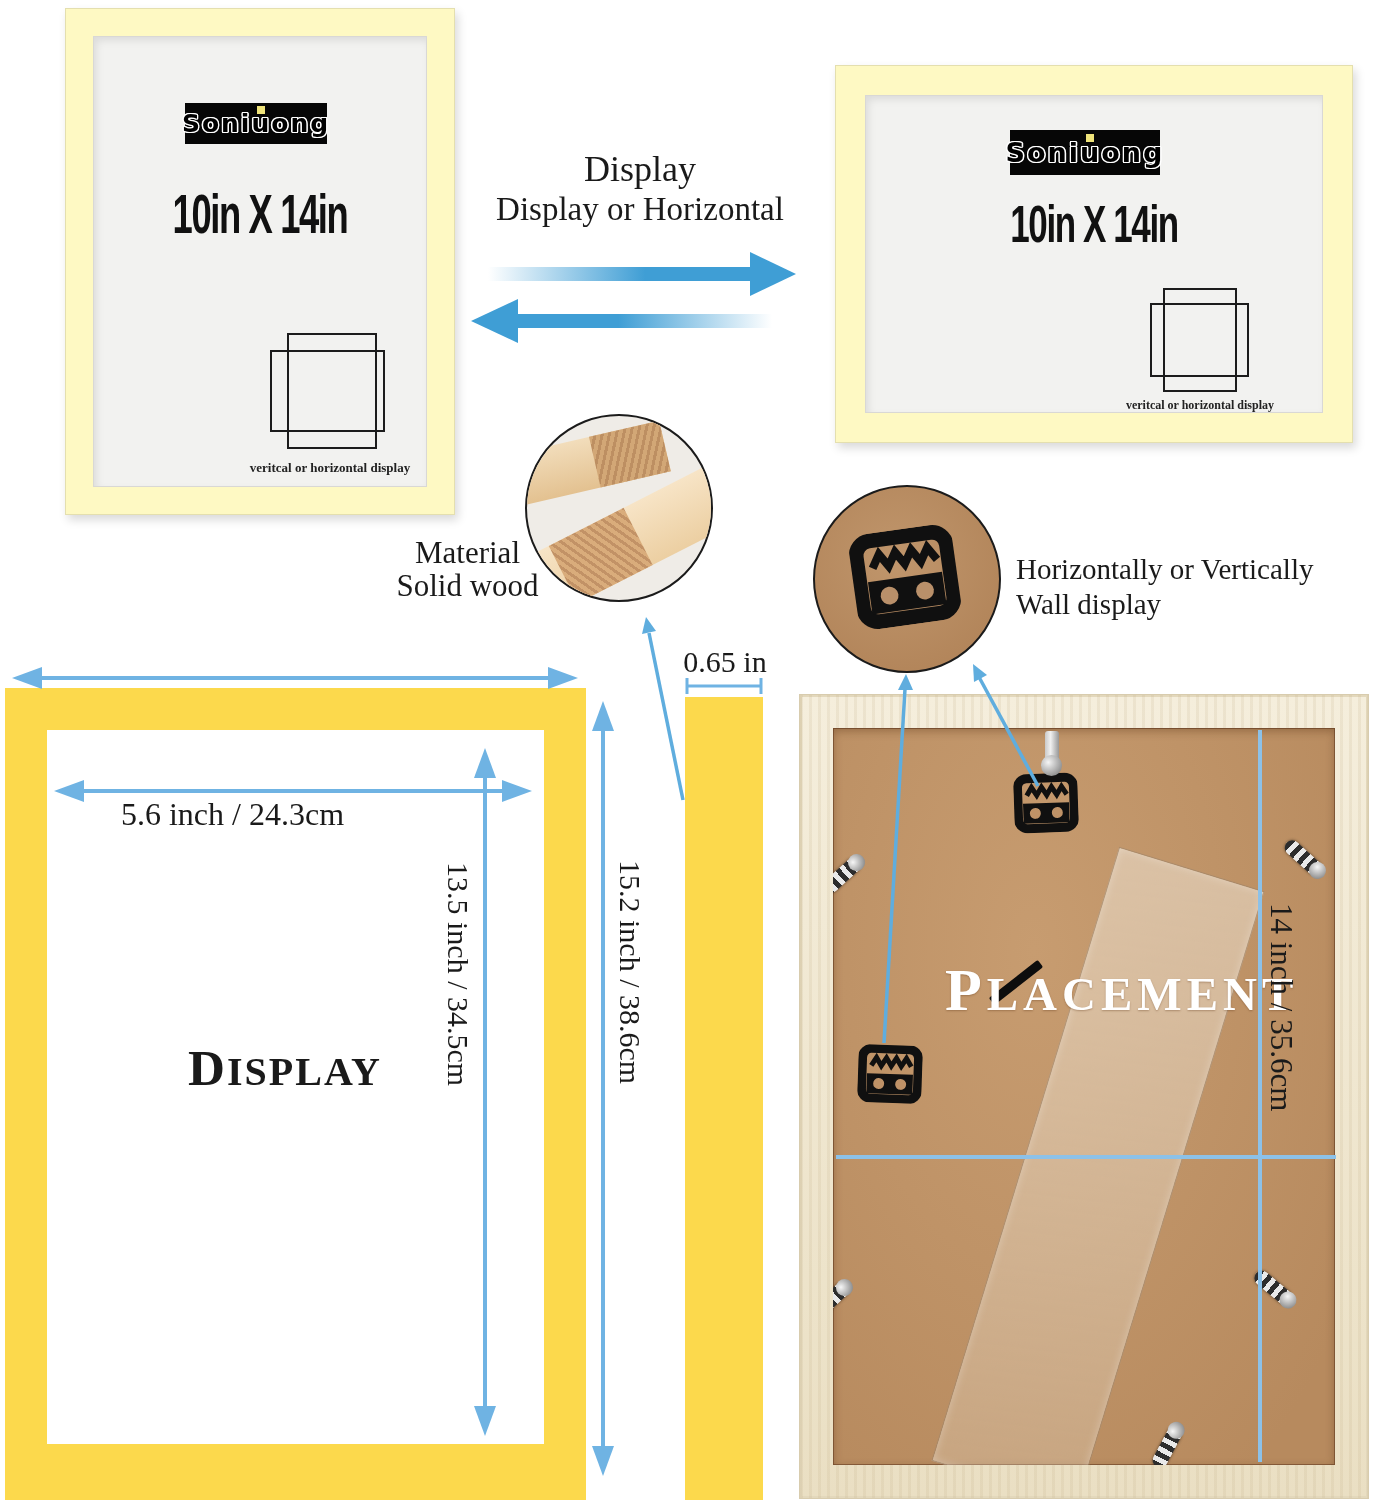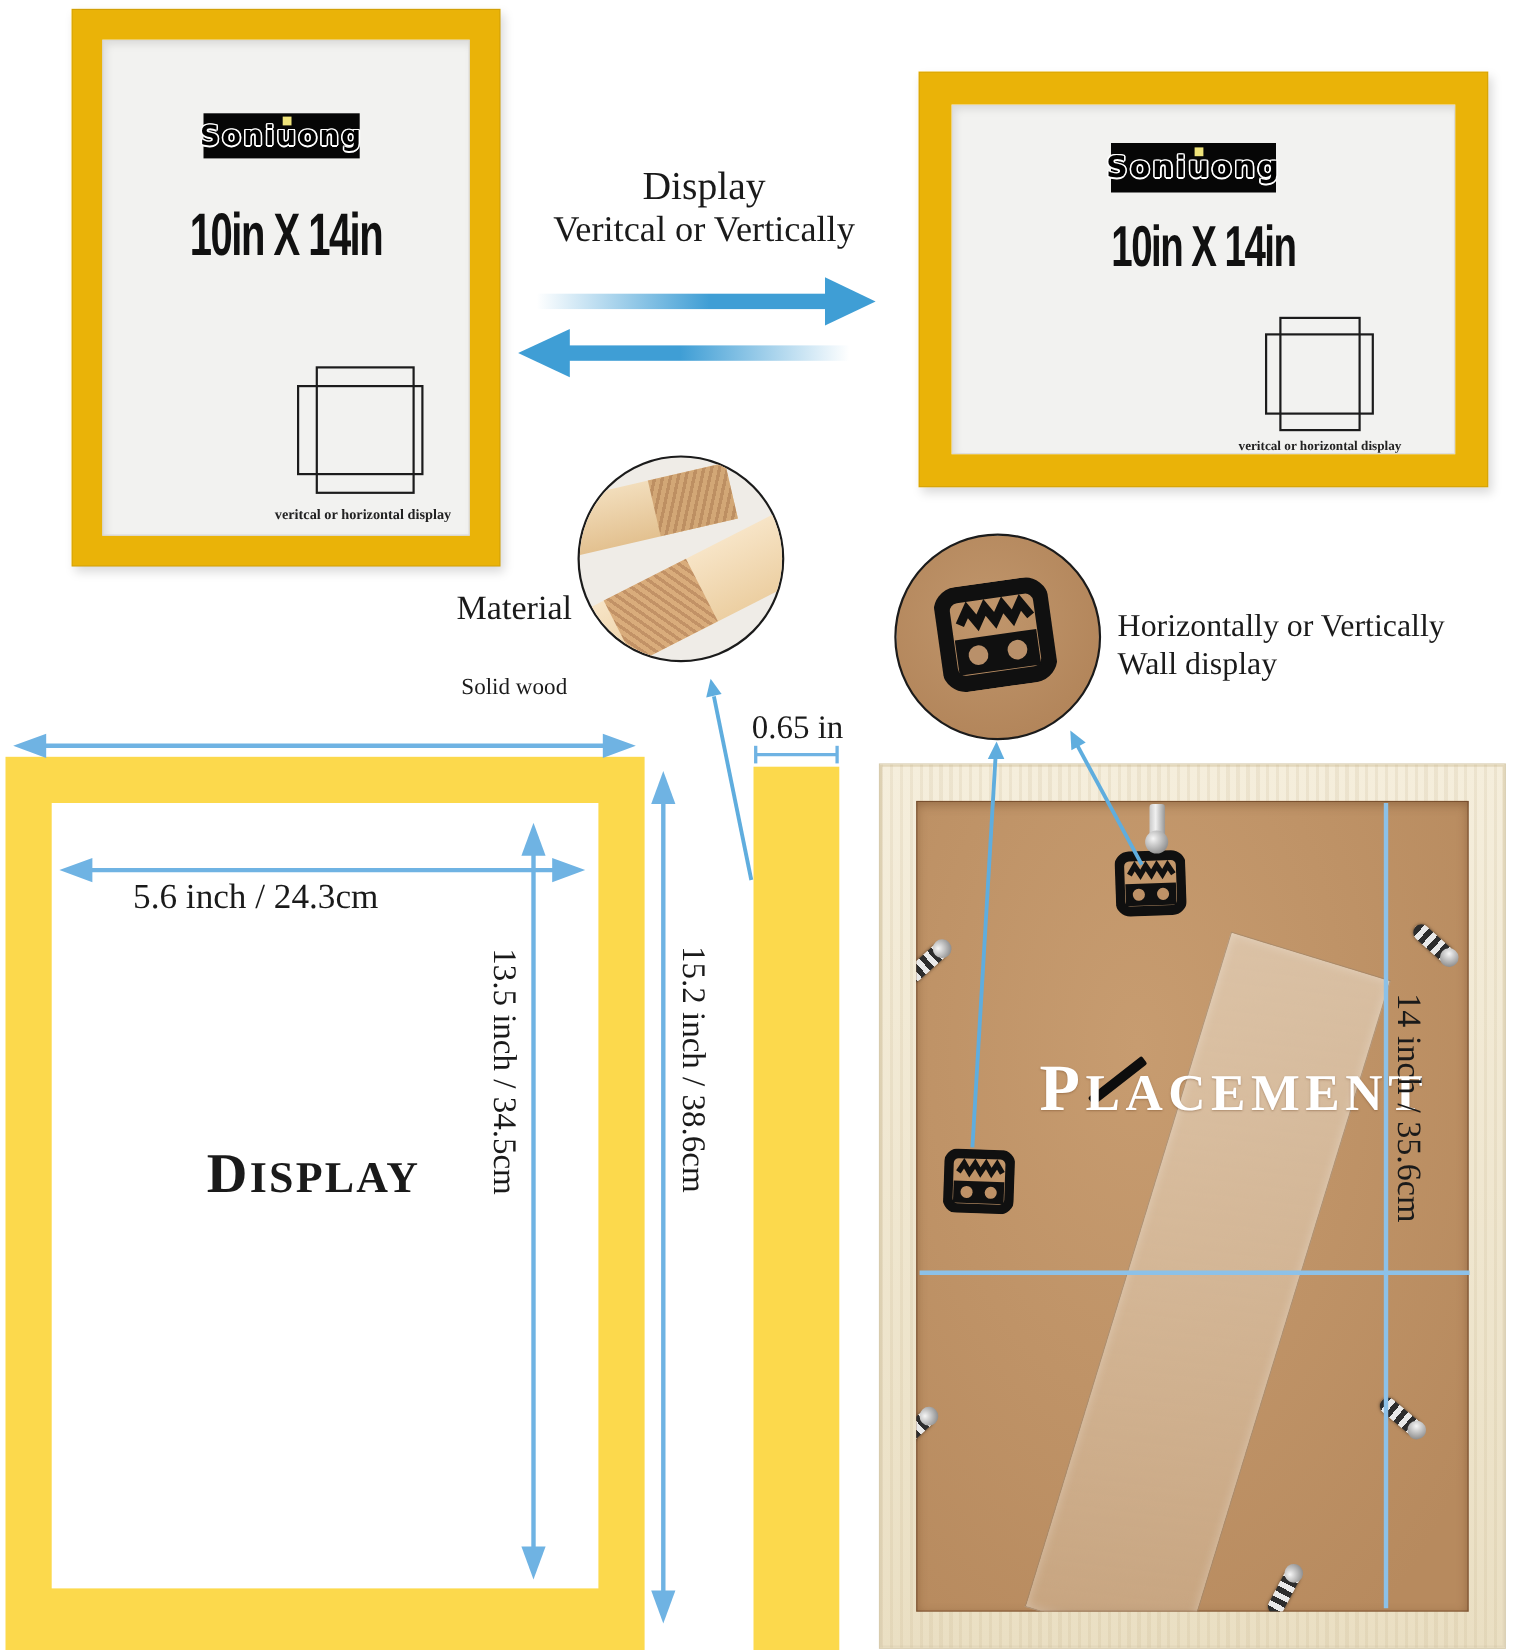--- a/index.html
+++ b/index.html
@@ -1,21 +1,21 @@
 <!DOCTYPE html>
 <html><head>
 <meta charset="utf-8">
 <style>
   html,body{margin:0;padding:0;background:#ffffff;}
   .canvas{position:relative;width:1378px;height:1500px;background:#ffffff;overflow:hidden;
           font-family:"Liberation Serif",serif;color:#1a1a1a;}
   .abs{position:absolute;}
 
   
-  .frame{position:absolute;background:#eab308;box-shadow:inset 0 0 0 1px rgba(0,0,0,.10),3px 5px 9px rgba(0,0,0,.15);}
+  .frame{position:absolute;background:#fef9c3;box-shadow:inset 0 0 0 1px rgba(0,0,0,.10),3px 5px 9px rgba(0,0,0,.15);}
   .frame-inner{position:absolute;background:#f2f2f0;box-shadow:inset 0 0 0 1px #d9d8d5, inset 3px 4px 8px rgba(0,0,0,.10);}
   .logo{position:absolute;background:#060606;display:flex;align-items:center;justify-content:center;}
   .logo-text{font-family:"DejaVu Sans",sans-serif;font-weight:bold;color:#000;letter-spacing:2px;
      text-shadow:-1px -1px 0 #fff,1px -1px 0 #fff,-1px 1px 0 #fff,1px 1px 0 #fff,0 -1.4px 0 #fff,0 1.4px 0 #fff,-1.4px 0 0 #fff,1.4px 0 0 #fff;}
   .i-dot{position:absolute;width:8px;height:8px;background:#efe37a;}
   .size-label{position:absolute;left:0;width:100%;text-align:center;font-family:"Liberation Sans",sans-serif;
      font-weight:bold;color:#111;letter-spacing:-2px;white-space:nowrap;}
   .rect-icon{position:absolute;border:2.5px solid #1c1c1c;background:transparent;}
   .frame-caption{position:absolute;text-align:center;font-weight:bold;color:#222;}
 
@@ -80,34 +80,34 @@
       <span class="i-dot" style="left:76px;top:4px;"></span>
     </div>
     <div class="size-label" style="top:130px;font-size:50px;transform:scale(0.70,1.05);">10in X 14in</div>
     <div class="rect-icon" style="left:328px;top:223px;width:70px;height:100px;"></div>
     <div class="rect-icon" style="left:315px;top:238px;width:95px;height:70px;"></div>
     <div class="frame-caption" style="left:245px;top:333px;width:240px;font-size:12px;">veritcal or horizontal display</div>
   </div>
 
   <div class="note" style="left:455px;top:148px;width:370px;">
     <div style="font-size:36px;">Display</div>
-    <div style="font-size:33px;">Veritcal or Vertically</div>
+    <div style="font-size:33px;">Display or Horizontal</div>
   </div>
 
   <div class="circle wood-bg" style="left:525px;top:414px;width:184px;height:184px;">
     <div class="wood-bar" style="left:-20px;top:22px;width:160px;height:52px;transform:rotate(-13deg);background:linear-gradient(#f2ddbb,#e3c190);">
       <div style="position:absolute;right:0;top:0;width:72px;height:100%;background:repeating-linear-gradient(115deg,#d2a776 0 4px,#bd8f62 4px 7px);"></div>
     </div>
     <div class="wood-bar" style="left:-6px;top:92px;width:220px;height:64px;transform:rotate(-27deg);background:linear-gradient(#f7e4c6,#eccfa2);">
       <div style="position:absolute;left:34px;top:0;width:84px;height:100%;background:repeating-linear-gradient(62deg,#d9ac7b 0 4px,#c29266 4px 7px);"></div>
     </div>
   </div>
   <div class="note" style="left:385px;top:536px;width:165px;line-height:1.08;text-align:center;">
     <div style="font-size:31px;">Material</div>
-    <div style="font-size:21px;margin-top:44px;">Solid wood</div>
+    <div style="font-size:31px;">Solid wood</div>
   </div>
 
   <div class="circle mdf-bg" style="left:813px;top:485px;width:184px;height:184px;">
     <svg width="104" height="96" viewBox="0 0 64 58" style="position:absolute;left:38px;top:42px;transform:rotate(-8deg);">
       <rect x="4" y="4" width="56" height="50" rx="9" fill="none" stroke="#101010" stroke-width="9"></rect>
       <path d="M13,21 l5,-8 5,8 5,-8 5,8 5,-8 5,8 5,-8 5,8" fill="none" stroke="#101010" stroke-width="5"></path>
       <rect x="9" y="29" width="46" height="20" fill="#101010"></rect>
       <circle cx="21" cy="39" r="5.5" fill="#b9906a"></circle>
       <circle cx="43" cy="39" r="5.5" fill="#b9906a"></circle>
     </svg>

